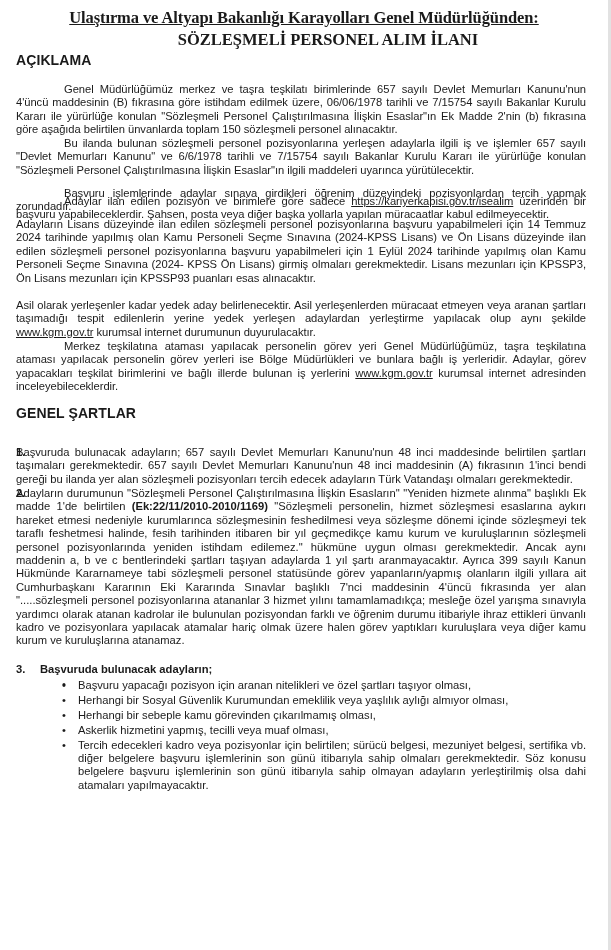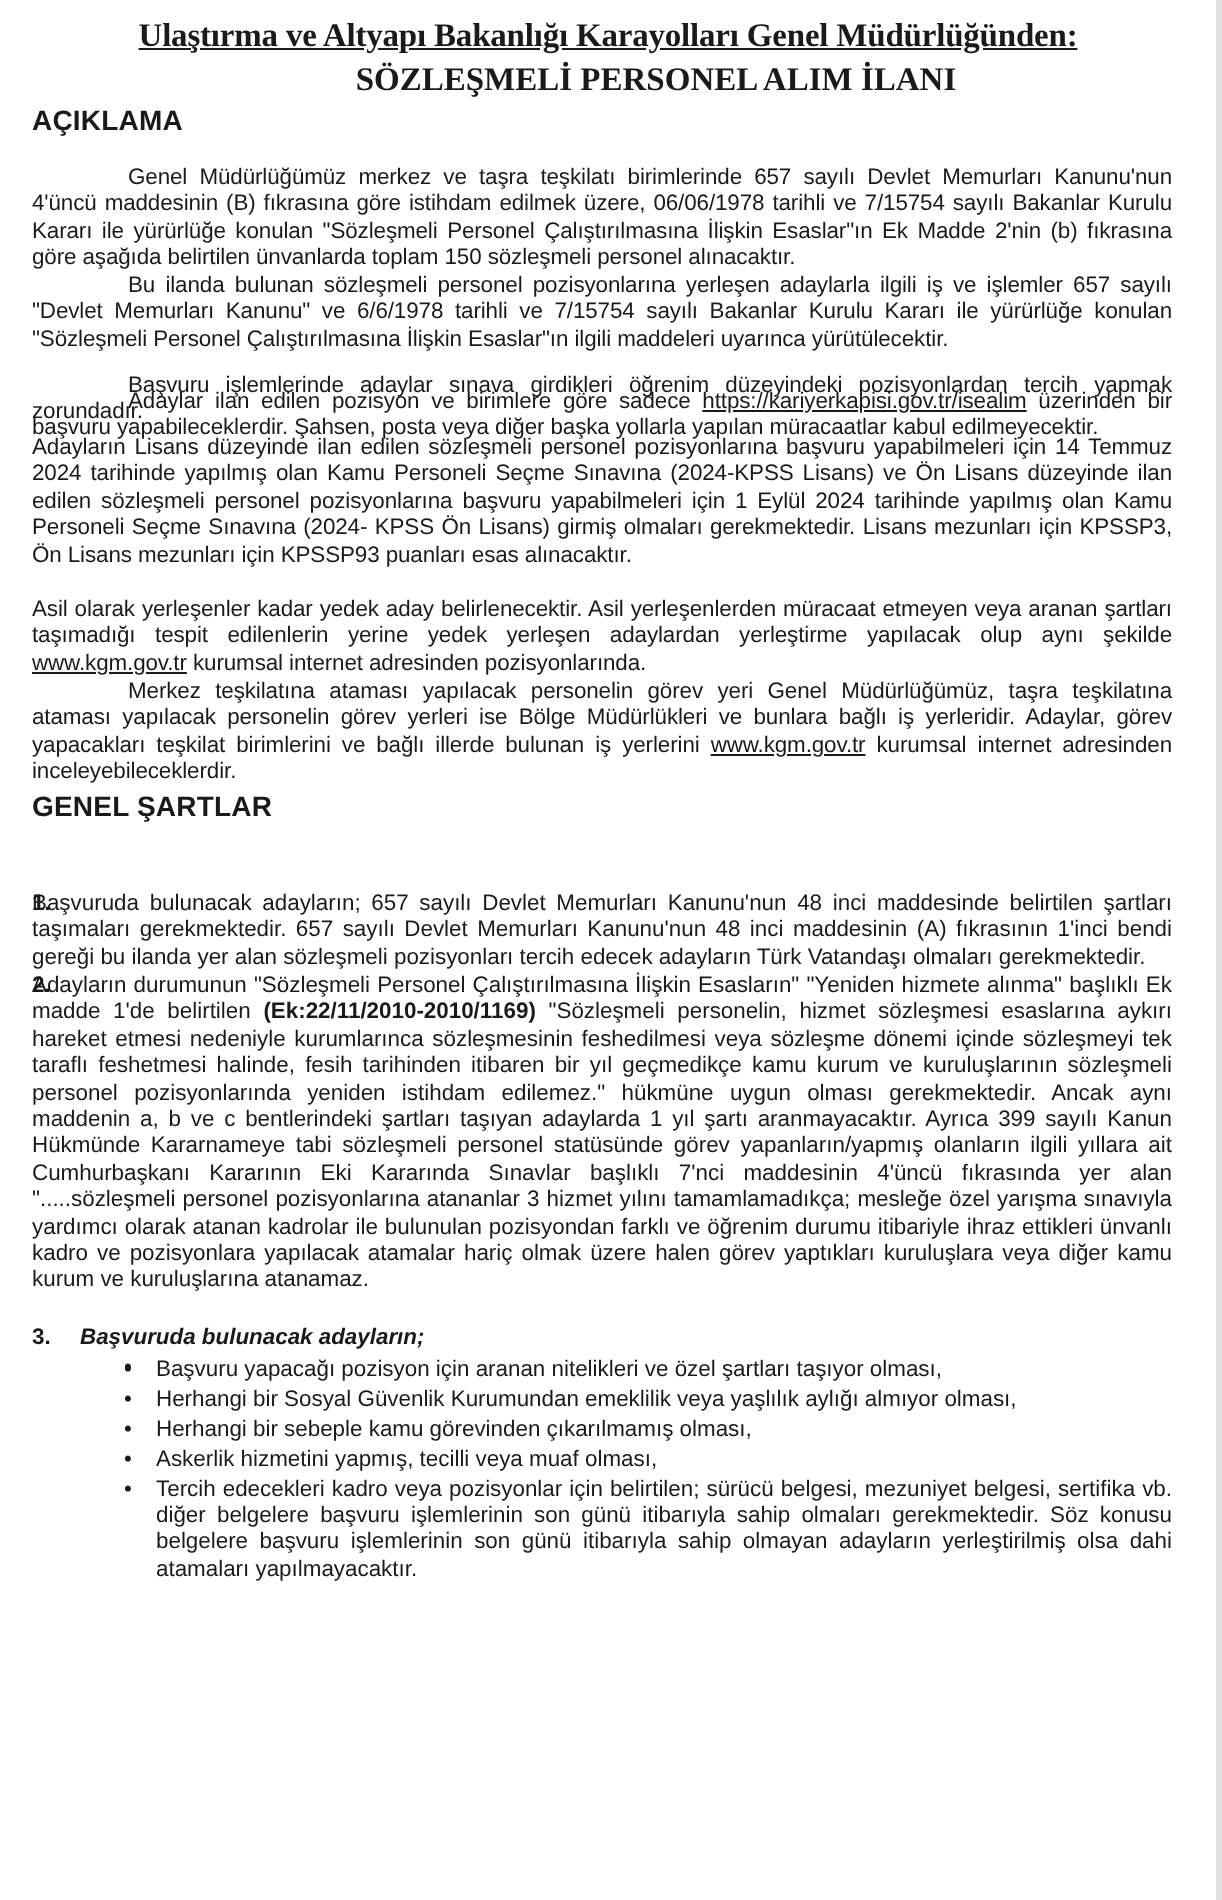--- a/index.html
+++ b/index.html
@@ -51,38 +51,38 @@
   <div class="title1">Ulaştırma ve Altyapı Bakanlığı Karayolları Genel Müdürlüğünden:</div>
   <div class="title2">SÖZLEŞMELİ PERSONEL ALIM İLANI</div>
 
   <div class="h-section" style="top:52px;">AÇIKLAMA</div>
 
   <div class="para indent" style="top:83px;">Genel Müdürlüğümüz merkez ve taşra teşkilatı birimlerinde 657 sayılı Devlet Memurları Kanunu'nun 4'üncü maddesinin (B) fıkrasına göre istihdam edilmek üzere, 06/06/1978 tarihli ve 7/15754 sayılı Bakanlar Kurulu Kararı ile yürürlüğe konulan "Sözleşmeli Personel Çalıştırılmasına İlişkin Esaslar"ın Ek Madde 2'nin (b) fıkrasına göre aşağıda belirtilen ünvanlarda toplam 150 sözleşmeli personel alınacaktır.</div>
   <div class="para indent" style="top:137px;">Bu ilanda bulunan sözleşmeli personel pozisyonlarına yerleşen adaylarla ilgili iş ve işlemler 657 sayılı "Devlet Memurları Kanunu" ve 6/6/1978 tarihli ve 7/15754 sayılı Bakanlar Kurulu Kararı ile yürürlüğe konulan "Sözleşmeli Personel Çalıştırılmasına İlişkin Esaslar"ın ilgili maddeleri uyarınca yürütülecektir.</div>
   <div class="para indent" style="top:195px;"><span>Adaylar ilan edilen pozisyon ve birimlere göre sadece </span><span class="link">https://kariyerkapisi.gov.tr/isealim</span><span> üzerinden bir başvuru yapabileceklerdir. Şahsen, posta veya diğer başka yollarla yapılan müracaatlar kabul edilmeyecektir.</span></div>
   <div class="para indent" style="top:187px;">Başvuru işlemlerinde adaylar sınava girdikleri öğrenim düzeyindeki pozisyonlardan tercih yapmak zorundadır.</div>
   <div class="para" style="top:218px;">Adayların Lisans düzeyinde ilan edilen sözleşmeli personel pozisyonlarına başvuru yapabilmeleri için 14 Temmuz 2024 tarihinde yapılmış olan Kamu Personeli Seçme Sınavına (2024-KPSS Lisans) ve Ön Lisans düzeyinde ilan edilen sözleşmeli personel pozisyonlarına başvuru yapabilmeleri için 1 Eylül 2024 tarihinde yapılmış olan Kamu Personeli Seçme Sınavına (2024- KPSS Ön Lisans) girmiş olmaları gerekmektedir. Lisans mezunları için KPSSP3, Ön Lisans mezunları için KPSSP93 puanları esas alınacaktır.</div>
-  <div class="para" style="top:299px;"><span>Asil olarak yerleşenler kadar yedek aday belirlenecektir. Asil yerleşenlerden müracaat etmeyen veya aranan şartları taşımadığı tespit edilenlerin yerine yedek yerleşen adaylardan yerleştirme yapılacak olup aynı şekilde </span><span class="link">www.kgm.gov.tr</span><span> kurumsal internet adresinden pozisyonlarında.</span></div>
+  <div class="para" style="top:299px;"><span>Asil olarak yerleşenler kadar yedek aday belirlenecektir. Asil yerleşenlerden müracaat etmeyen veya aranan şartları taşımadığı tespit edilenlerin yerine yedek yerleşen adaylardan yerleştirme yapılacak olup aynı şekilde </span><span class="link">www.kgm.gov.tr</span><span> kurumsal internet durumunun duyurulacaktır.</span></div>
   <div class="para indent" style="top:340px;"><span>Merkez teşkilatına ataması yapılacak personelin görev yeri Genel Müdürlüğümüz, taşra teşkilatına ataması yapılacak personelin görev yerleri ise Bölge Müdürlükleri ve bunlara bağlı iş yerleridir. Adaylar, görev yapacakları teşkilat birimlerini ve bağlı illerde bulunan iş yerlerini </span><span class="link">www.kgm.gov.tr</span><span> kurumsal internet adresinden inceleyebileceklerdir.</span></div>
 
-  <div class="h-section" style="top:395px;">GENEL ŞARTLAR</div>
+  <div class="h-section" style="top:405px;">GENEL ŞARTLAR</div>
 
   <div class="num-item" style="top:446px;">
     <span class="num">1.</span>
     <div class="txt">Başvuruda bulunacak adayların; 657 sayılı Devlet Memurları Kanunu'nun 48 inci maddesinde belirtilen şartları taşımaları gerekmektedir. 657 sayılı Devlet Memurları Kanunu'nun 48 inci maddesinin (A) fıkrasının 1'inci bendi gereği bu ilanda yer alan sözleşmeli pozisyonları tercih edecek adayların Türk Vatandaşı olmaları gerekmektedir.</div>
   </div>
 
   <div class="num-item" style="top:487px;">
     <span class="num">2.</span>
     <div class="txt"><span>Adayların durumunun "Sözleşmeli Personel Çalıştırılmasına İlişkin Esasların" "Yeniden hizmete alınma" başlıklı Ek madde 1'de belirtilen </span><span class="bold">(Ek:22/11/2010-2010/1169)</span><span> "Sözleşmeli personelin, hizmet sözleşmesi esaslarına aykırı hareket etmesi nedeniyle kurumlarınca sözleşmesinin feshedilmesi veya sözleşme dönemi içinde sözleşmeyi tek taraflı feshetmesi halinde, fesih tarihinden itibaren bir yıl geçmedikçe kamu kurum ve kuruluşlarının sözleşmeli personel pozisyonlarında yeniden istihdam edilemez." hükmüne uygun olması gerekmektedir. Ancak aynı maddenin a, b ve c bentlerindeki şartları taşıyan adaylarda 1 yıl şartı aranmayacaktır. Ayrıca 399 sayılı Kanun Hükmünde Kararnameye tabi sözleşmeli personel statüsünde görev yapanların/yapmış olanların ilgili yıllara ait Cumhurbaşkanı Kararının Eki Kararında Sınavlar başlıklı 7'nci maddesinin 4'üncü fıkrasında yer alan ".....sözleşmeli personel pozisyonlarına atananlar 3 hizmet yılını tamamlamadıkça; mesleğe özel yarışma sınavıyla yardımcı olarak atanan kadrolar ile bulunulan pozisyondan farklı ve öğrenim durumu itibariyle ihraz ettikleri ünvanlı kadro ve pozisyonlara yapılacak atamalar hariç olmak üzere halen görev yaptıkları kuruluşlara veya diğer kamu kurum ve kuruluşlarına atanamaz.</span></div>
   </div>
 
   <div class="num-item" style="top:663px;">
     <span class="num">3.</span>
-    <div class="txt bold" style="margin-left:24px;font-style:italic;">Başvuruda bulunacak adayların;</div>
+    <div class="txt bold" style="margin-left:24px;">Başvuruda bulunacak adayların;</div>
   </div>
 
   <ul class="bullets" style="top:678px;">
     <li><span class="dot">•</span></li>
     <li><span class="dot">•</span><span>Başvuru yapacağı pozisyon için aranan nitelikleri ve özel şartları taşıyor olması,</span></li>
     <li><span class="dot">•</span><span>Herhangi bir Sosyal Güvenlik Kurumundan emeklilik veya yaşlılık aylığı almıyor olması,</span></li>
     <li><span class="dot">•</span><span>Herhangi bir sebeple kamu görevinden çıkarılmamış olması,</span></li>
     <li><span class="dot">•</span><span>Askerlik hizmetini yapmış, tecilli veya muaf olması,</span></li>
     <li><span class="dot">•</span><span>Tercih edecekleri kadro veya pozisyonlar için belirtilen; sürücü belgesi, mezuniyet belgesi, sertifika vb. diğer belgelere başvuru işlemlerinin son günü itibarıyla sahip olmaları gerekmektedir. Söz konusu belgelere başvuru işlemlerinin son günü itibarıyla sahip olmayan adayların yerleştirilmiş olsa dahi atamaları yapılmayacaktır.</span></li>
   </ul>

